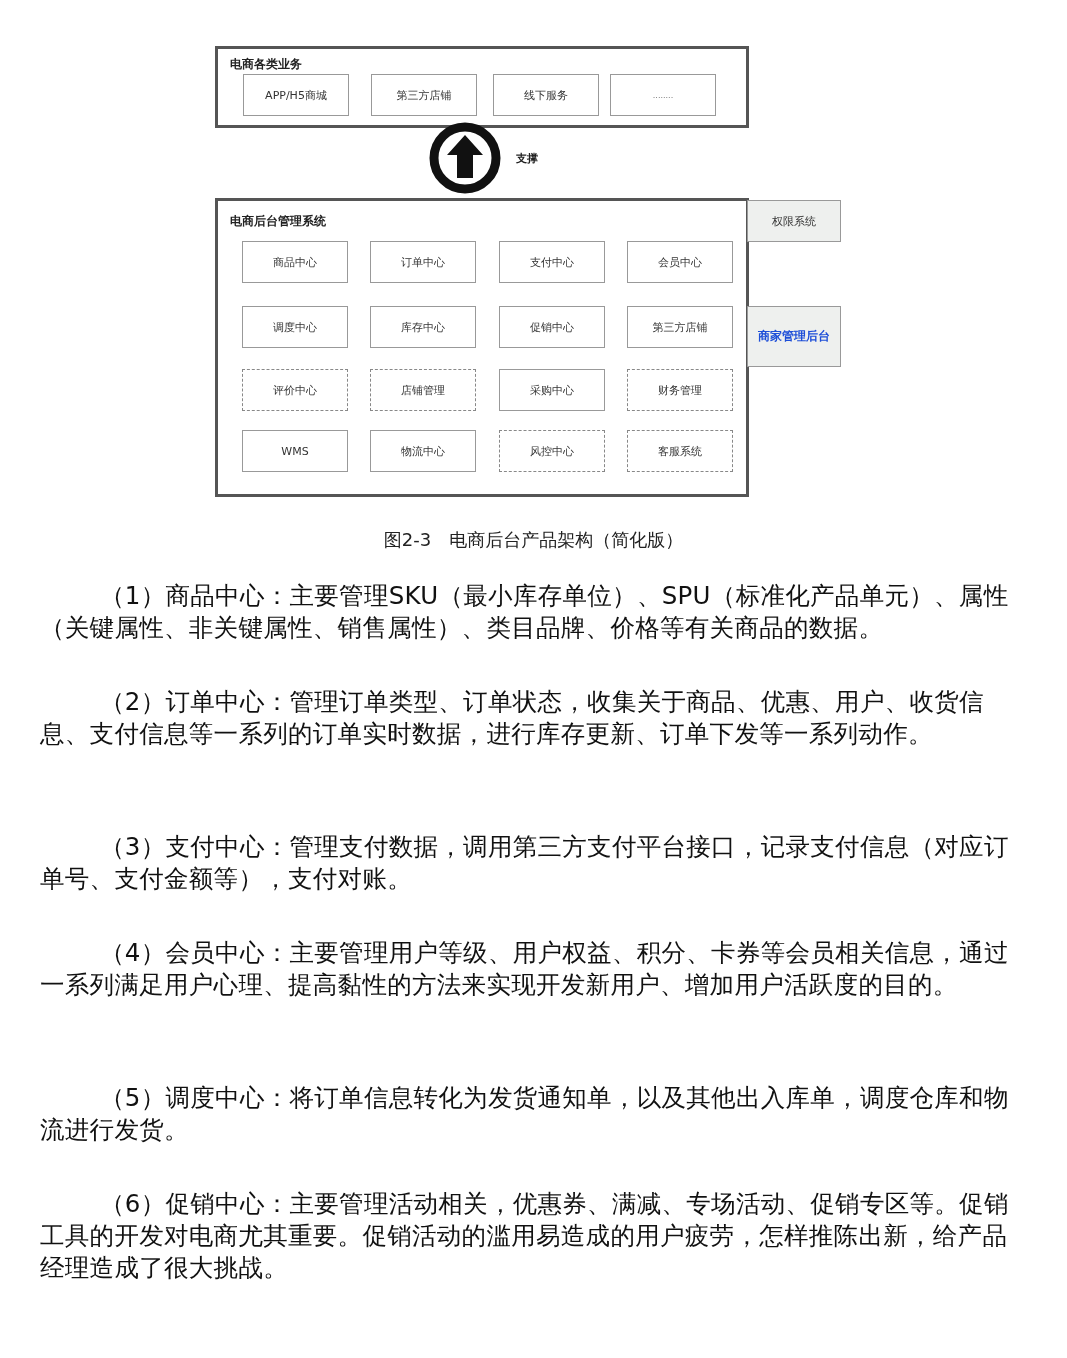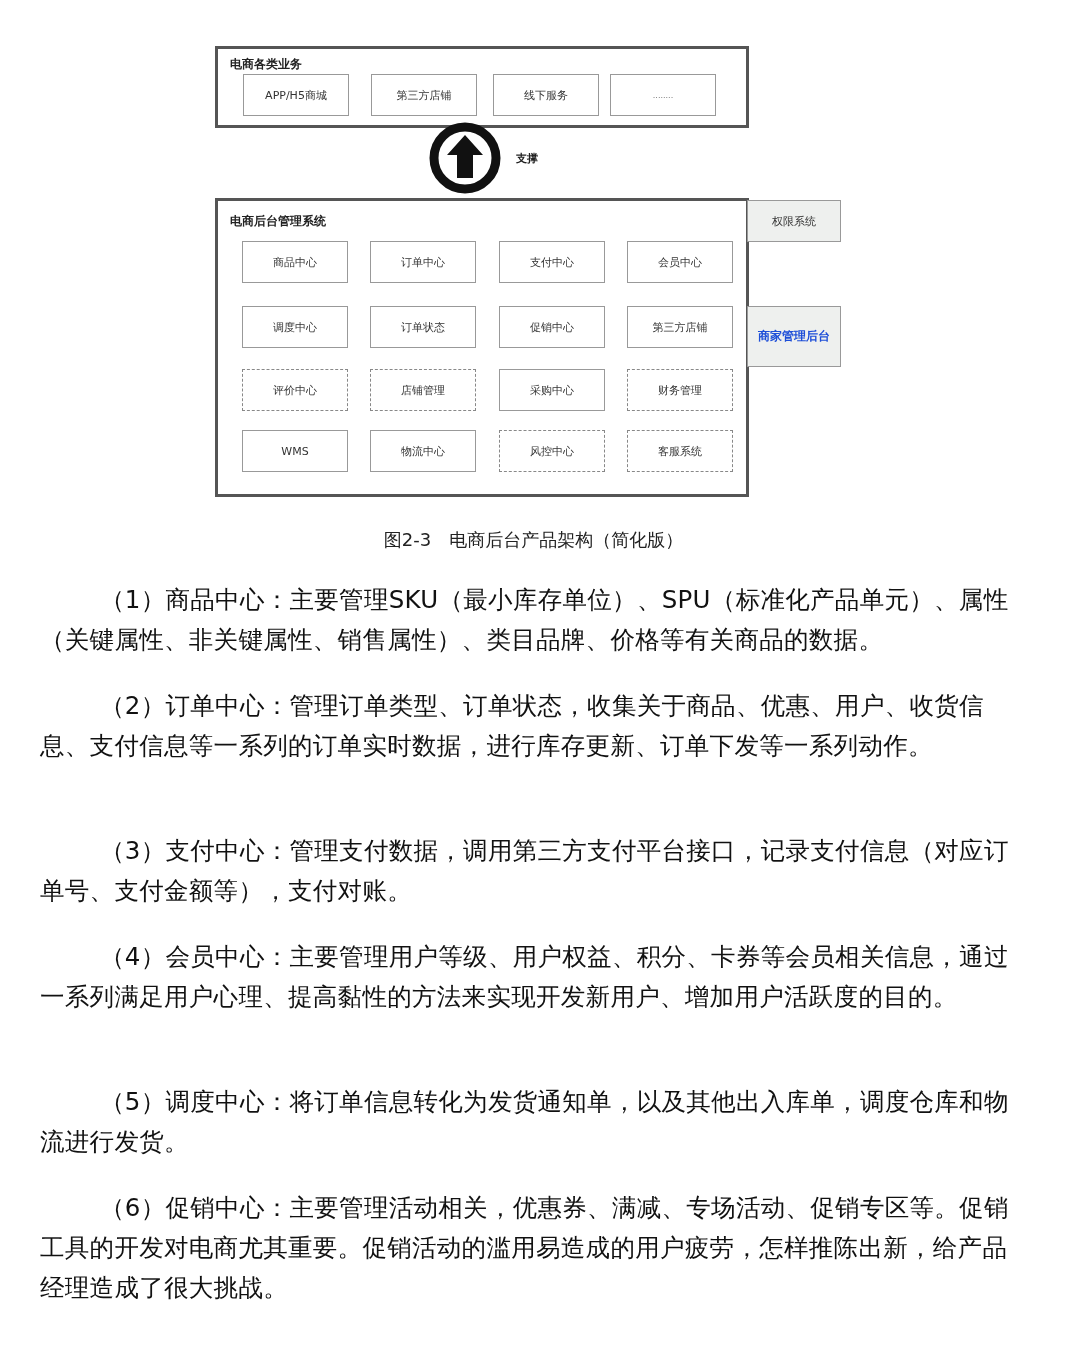--- a/index.html
+++ b/index.html
@@ -12,21 +12,21 @@
          font-size: 11px; color: #333; }
   .box.dashed { border: 1px dashed #888; }
   .side-box { position: absolute; width: 94px; box-sizing: border-box; border: 1px solid #999;
               background: #eef0ee; display: flex; align-items: center; justify-content: center;
               font-size: 11px; color: #333; }
   .side-box.bold { font-weight: bold; font-size: 12px; color: #1d4ed8; }
   .arrow-icon { position: absolute; left: 429px; top: 122px; width: 72px; height: 72px; }
   .support-label { position: absolute; left: 516px; top: 151px; font-size: 11px; font-weight: bold; color: #222; }
   .caption { position: absolute; left: 0; width: 1067px; top: 528px; text-align: center;
              font-size: 18px; color: #222; }
-  .para { position: absolute; left: 40px; width: 980px; font-size: 24.5px; line-height: 40px; color: #111;
+  .para { position: absolute; left: 40px; width: 980px; font-size: 24.5px; line-height: 32px; color: #111;
           text-indent: 60px; letter-spacing: 0.3px; }
 </style>
 </head>
 <body>
 
 <div class="frame" style="left:215px; top:46px; width:534px; height:82px;">
   <div class="frame-title" style="top:7px;">电商各类业务</div>
   <div class="box" style="left:25px; top:25px;">APP/H5商城</div>
   <div class="box" style="left:153px; top:25px;">第三方店铺</div>
   <div class="box" style="left:275px; top:25px;">线下服务</div>
@@ -41,21 +41,21 @@
 
 <div class="frame" style="left:215px; top:198px; width:534px; height:299px;">
   <div class="frame-title" style="top:12px;">电商后台管理系统</div>
 
   <div class="box" style="left:24px; top:40px;">商品中心</div>
   <div class="box" style="left:152px; top:40px;">订单中心</div>
   <div class="box" style="left:281px; top:40px;">支付中心</div>
   <div class="box" style="left:409px; top:40px;font-family:Liberation Serif, serif;">会员中心</div>
 
   <div class="box" style="left:24px; top:105px;">调度中心</div>
-  <div class="box" style="left:152px; top:105px;">订单状态</div>
+  <div class="box" style="left:152px; top:105px;">库存中心</div>
   <div class="box" style="left:281px; top:105px;">促销中心</div>
   <div class="box" style="left:409px; top:105px;">第三方店铺</div>
 
   <div class="box dashed" style="left:24px; top:168px;">评价中心</div>
   <div class="box dashed" style="left:152px; top:168px;">店铺管理</div>
   <div class="box" style="left:281px; top:168px;">采购中心</div>
   <div class="box dashed" style="left:409px; top:168px;">财务管理</div>
 
   <div class="box" style="left:24px; top:229px;">WMS</div>
   <div class="box" style="left:152px; top:229px;">物流中心</div>

